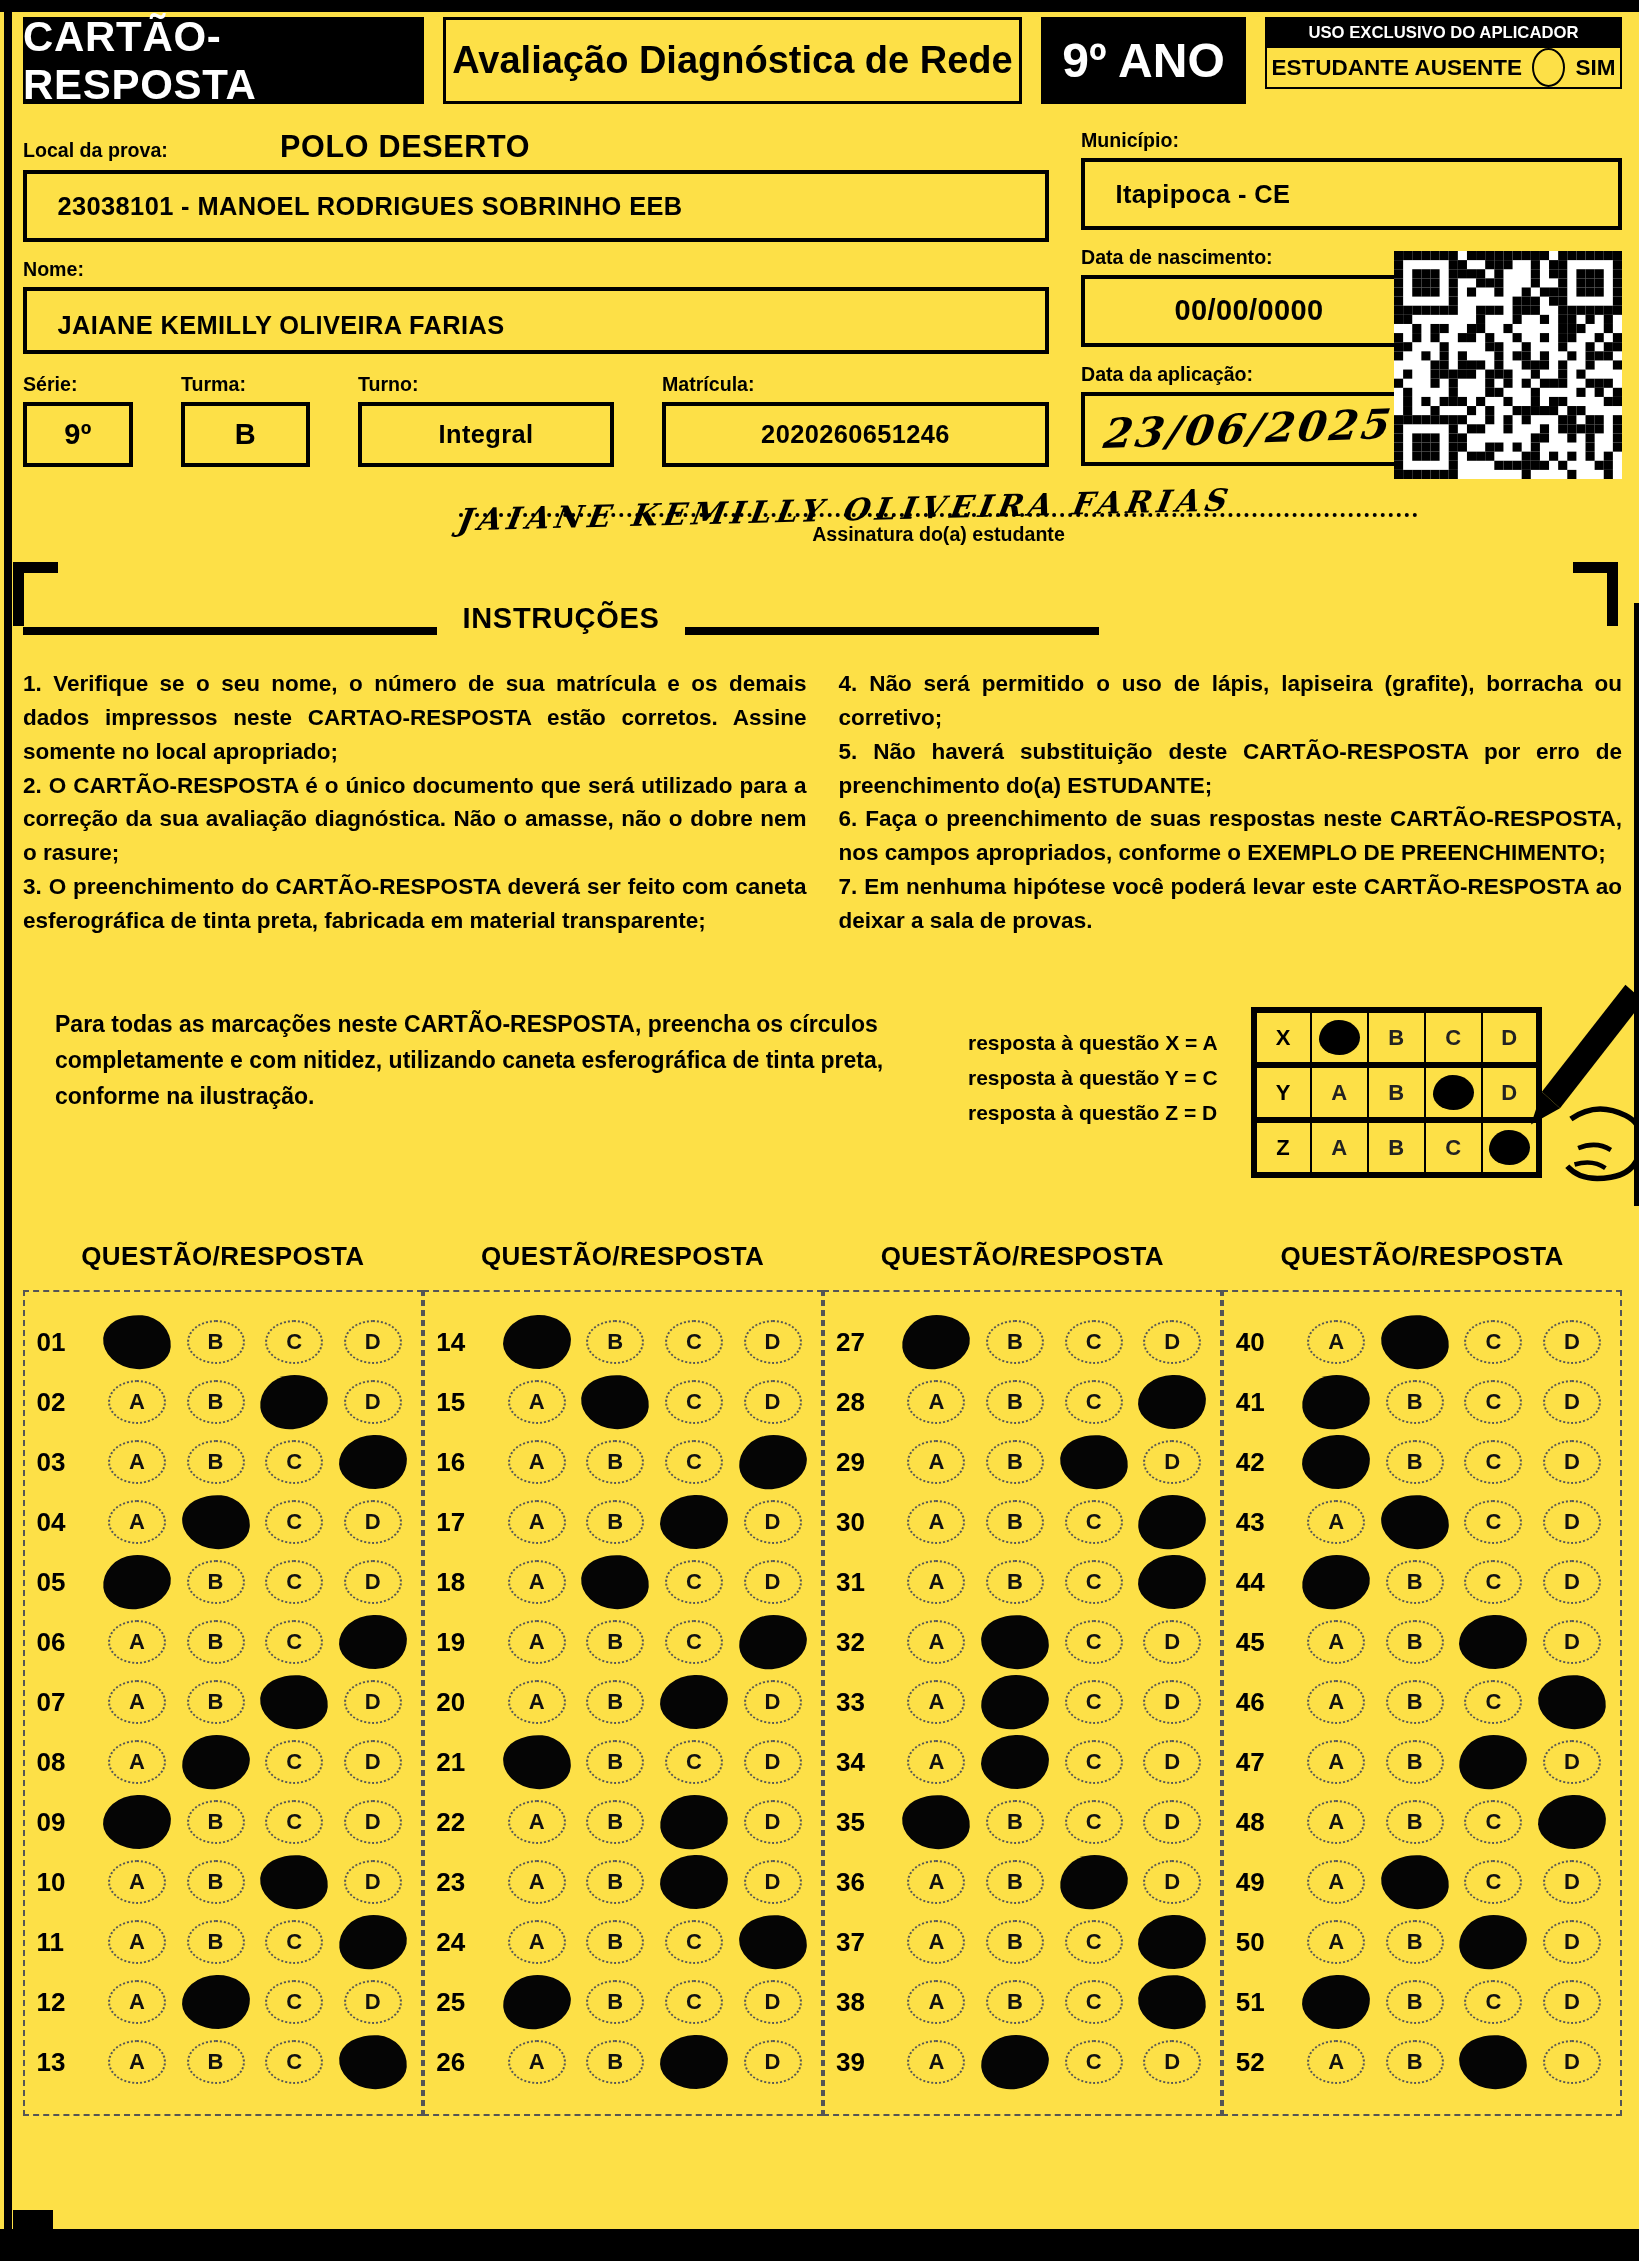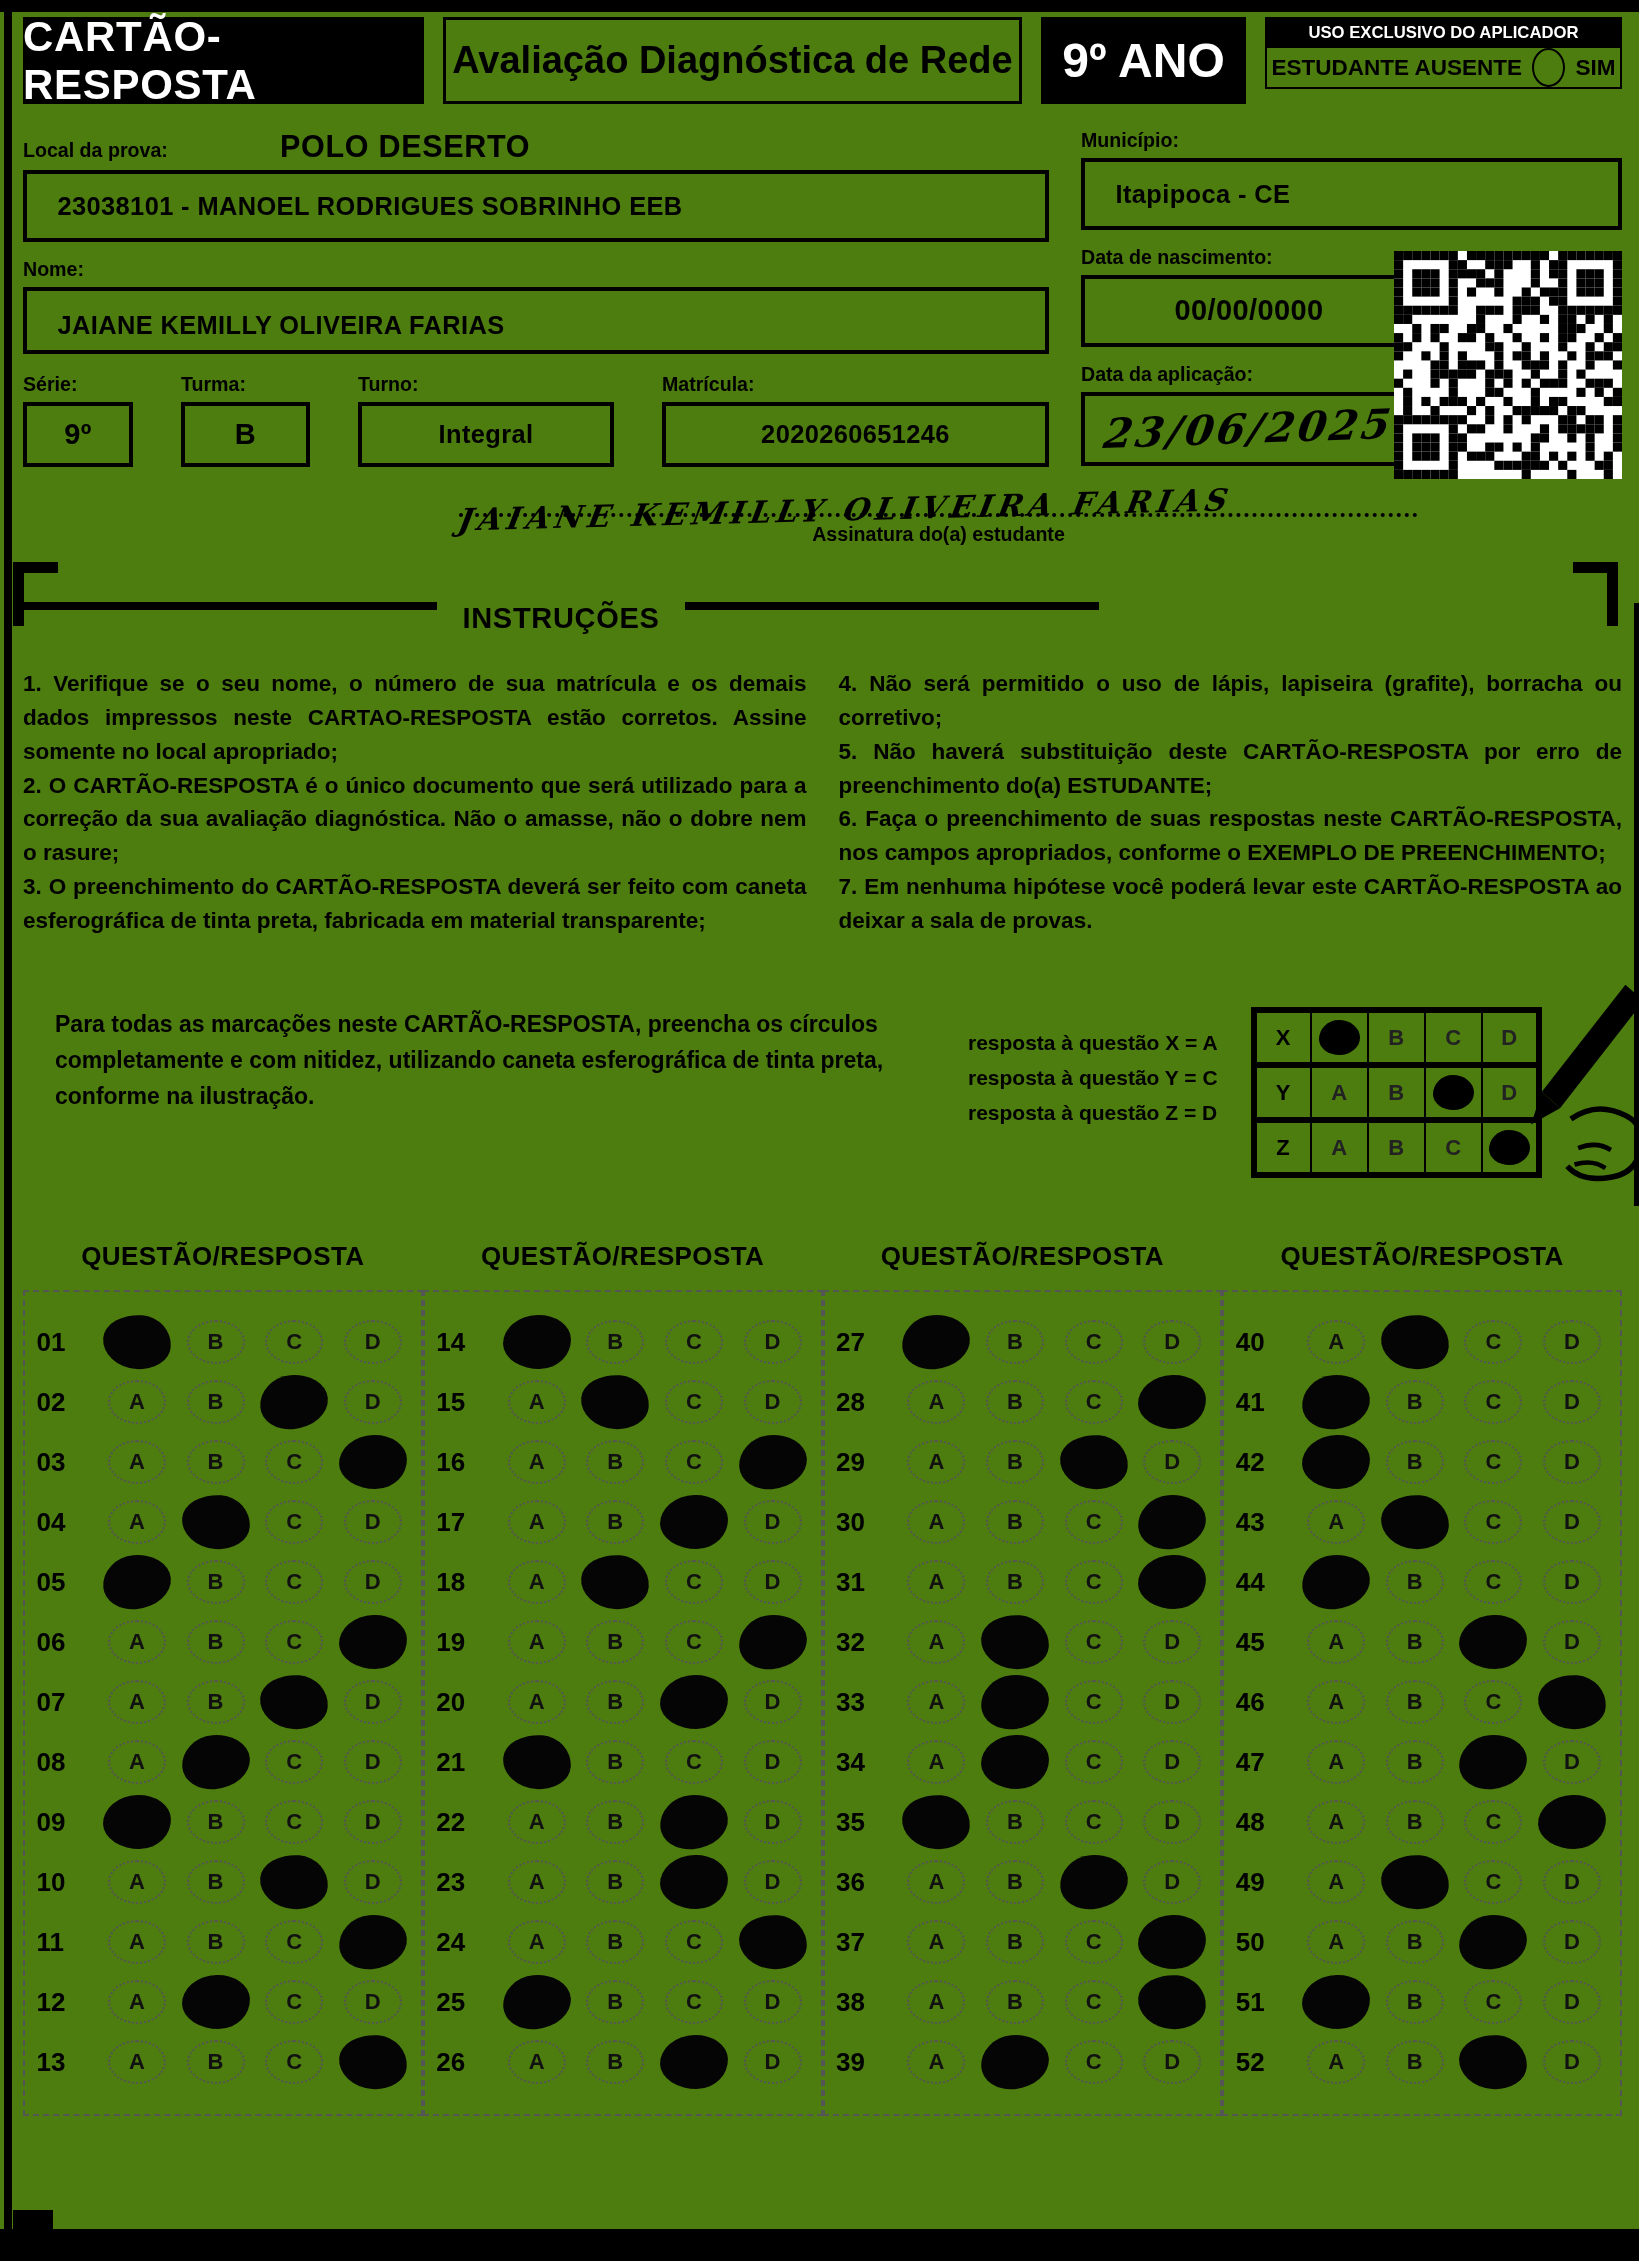--- a/index.html
+++ b/index.html
@@ -1,17 +1,17 @@
 <!DOCTYPE html>
 <html style="font-size:11.6px"><head>
 <meta charset="utf-8">
 <style>
   * { box-sizing: border-box; margin: 0; padding: 0; }
   body { background:#888; font-family:"Liberation Sans", sans-serif; }
-  .page { position:relative; width:1640px; height:2261px; background:#4d7c0f; color:#000; overflow:hidden; }
+  .page { position:relative; width:1640px; height:2261px; background:#fde047; color:#000; overflow:hidden; }
   .top-bar { position:absolute; top:0; left:0; right:0; height:11.6px; background:#000; }
   .left-bar { position:absolute; top:0; left:4.4px; width:8px; bottom:32px; background:#000; }
   .bottom-bar { position:absolute; bottom:0; left:0; right:0; height:32px; background:#000; }
   .bottom-step { position:absolute; bottom:32px; left:13px; width:40px; height:19px; background:#000; }
   .right-seg { position:absolute; right:0; top:603px; height:603px; width:6.5px; background:#000; }
 
   .content { position:absolute; top:17.4px; left:23px; width:1599px; }
 
   
   .hdr { display:flex; gap:19px; align-items:stretch; }
@@ -49,21 +49,21 @@
   
   .sig-area { position:relative; margin-left:436px; width:959px; margin-top:14.5px; }
   .sig-text { font-family:"DejaVu Serif", serif; font-style:italic; font-weight:bold; font-size:30.5px; letter-spacing:5.1px; transform:rotate(-1.5deg) skewX(-12deg); white-space:nowrap; position:relative; bottom:-7.3px; }
   .sig-line { border-bottom:4.4px dotted #000; margin-top:-4.4px; }
   .sig-label { text-align:center; font-weight:bold; font-size:19.6px; margin-top:5.8px; }
 
   
   .reg-row { position:relative; height:70px; margin-top:8.7px; }
   .corner-left { position:absolute; left:-10.2px; top:7.3px; width:45px; height:64px; border-top:11px solid #000; border-left:11px solid #000; }
   .corner-right { position:absolute; right:4.4px; top:7.3px; width:45px; height:64px; border-top:11px solid #000; border-right:11px solid #000; }
-  .instr-title-row { display:flex; align-items:flex-start; width:1076px; margin-top:-22px; }
+  .instr-title-row { display:flex; align-items:flex-end; width:1076px; margin-top:-22px; }
   .rule { flex:1; height:8px; background:#000; }
   .instr-title { font-weight:bold; font-size:29px; margin:0 25px; letter-spacing:0.7px; }
   .instr-cols { display:flex; gap:32px; margin-top:32px; }
   .instr-col { flex:1; }
   .instr-p { font-weight:bold; font-size:22.5px; line-height:1.5; text-align:justify; }
 
   
   .example { display:flex; margin-top:70px; }
   .ex-text { width:945px; font-weight:bold; font-size:23px; line-height:1.55; padding-left:32px; }
   .ex-right { flex:1; display:flex; position:relative; }

